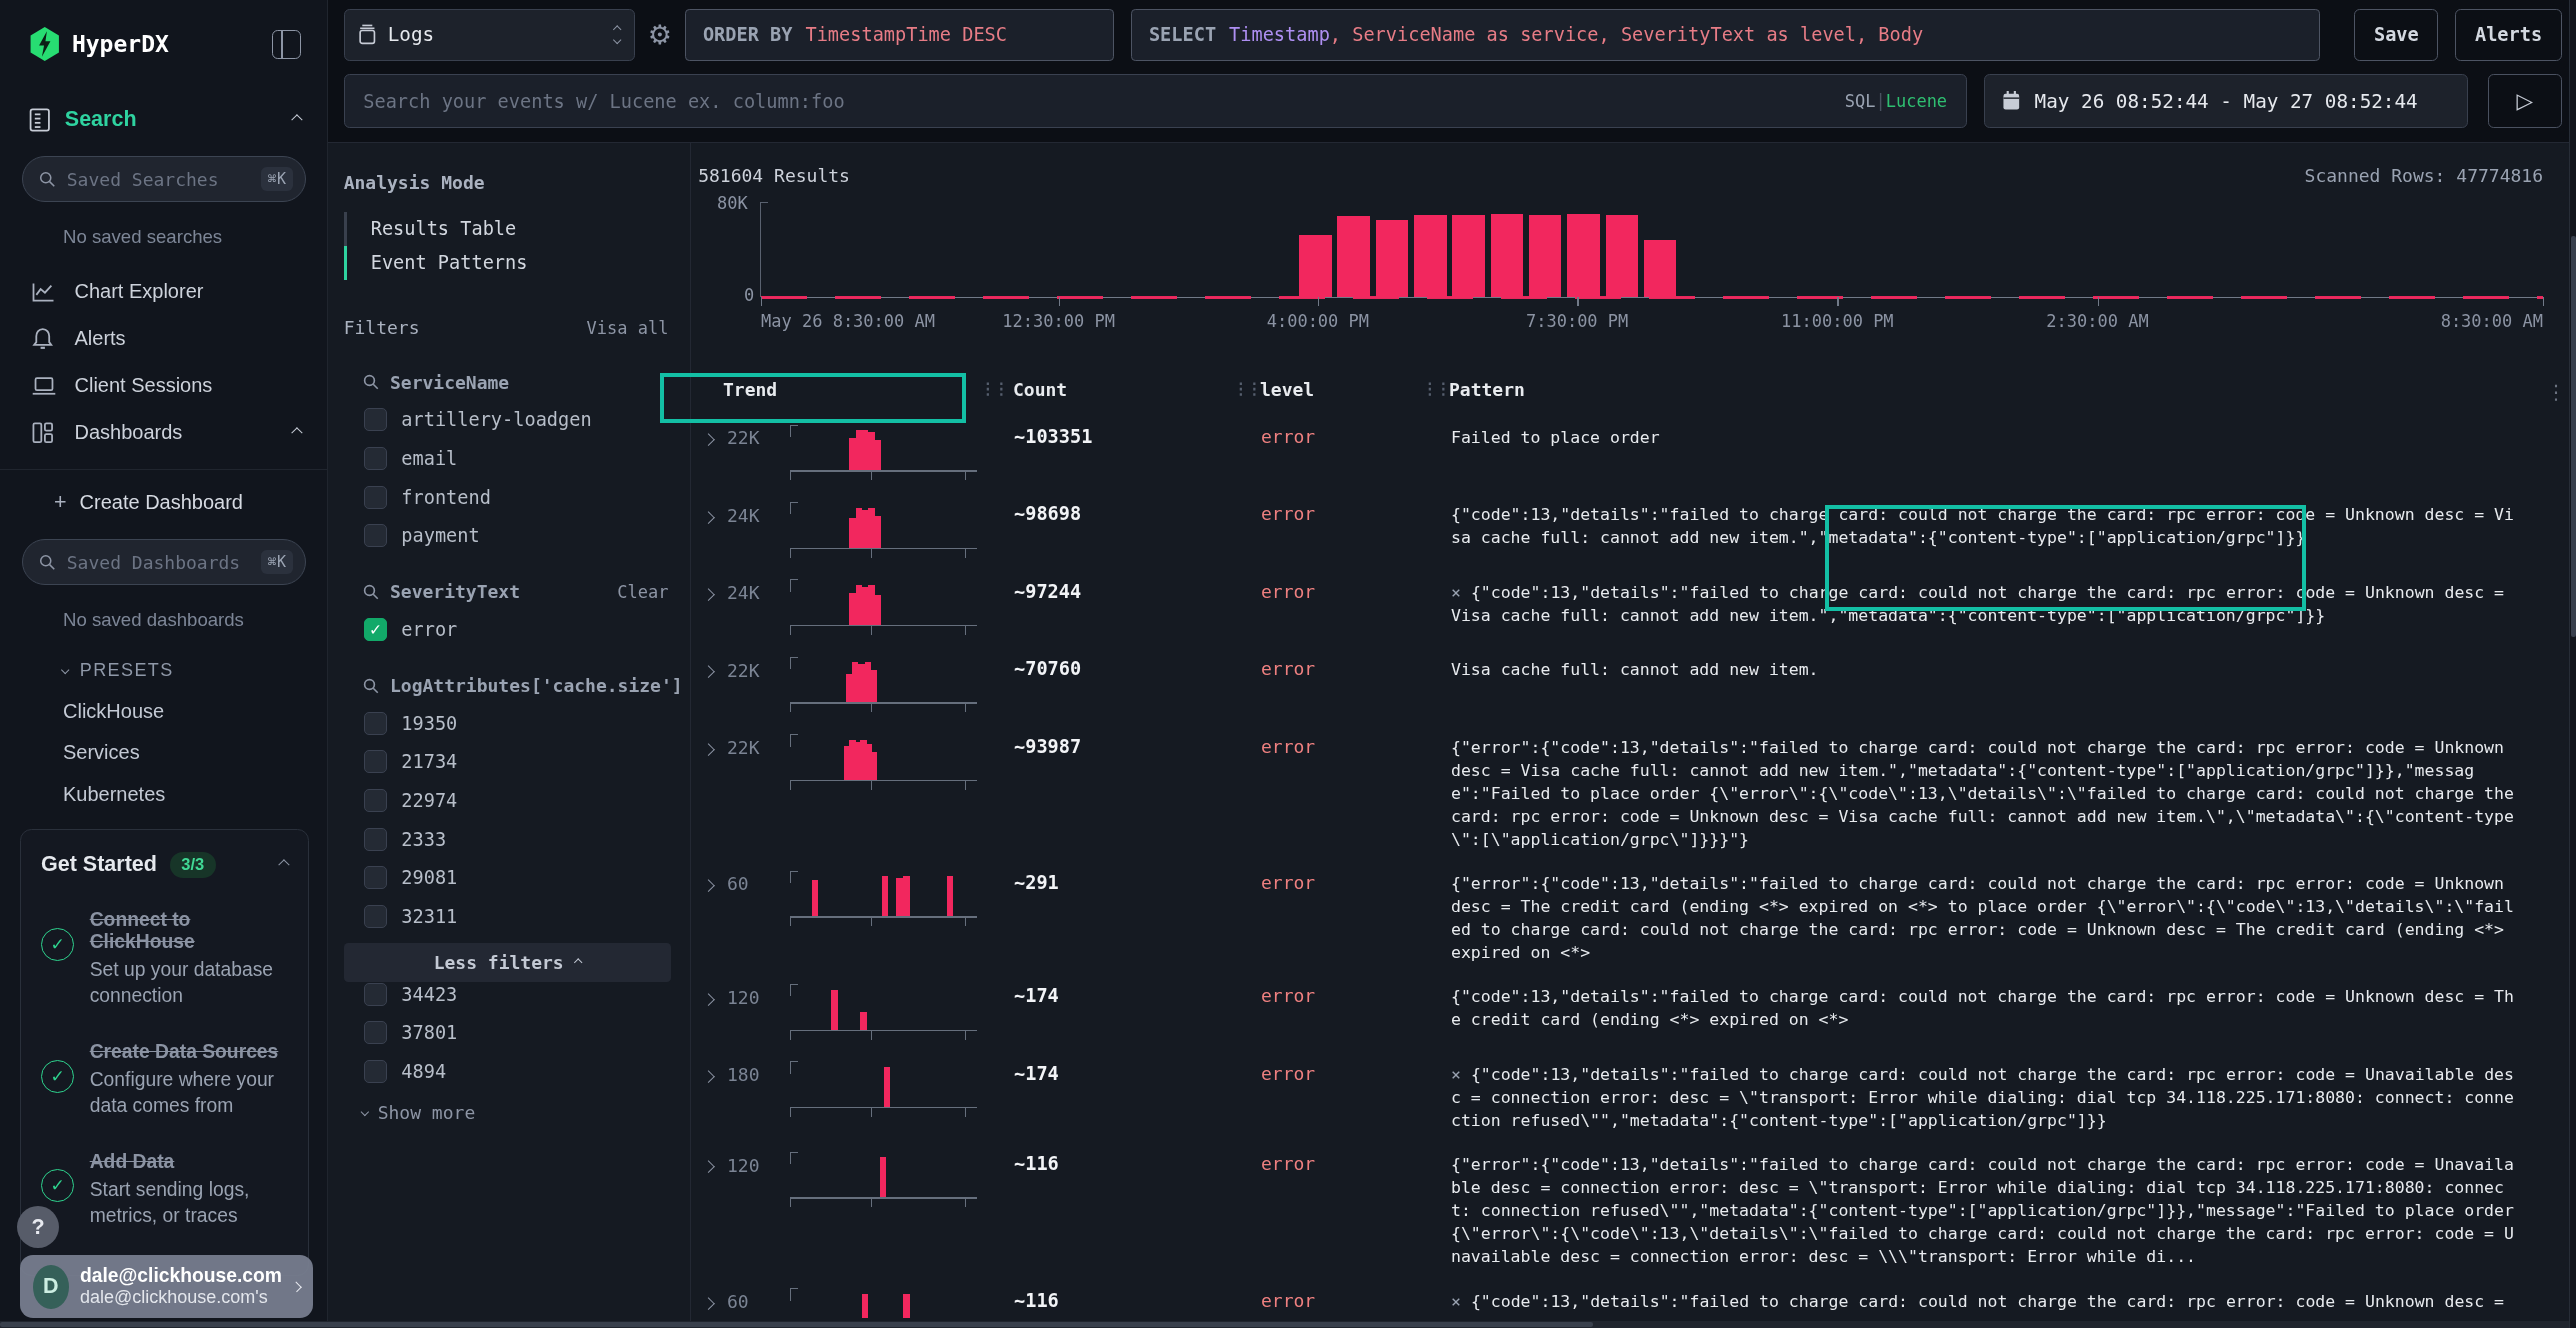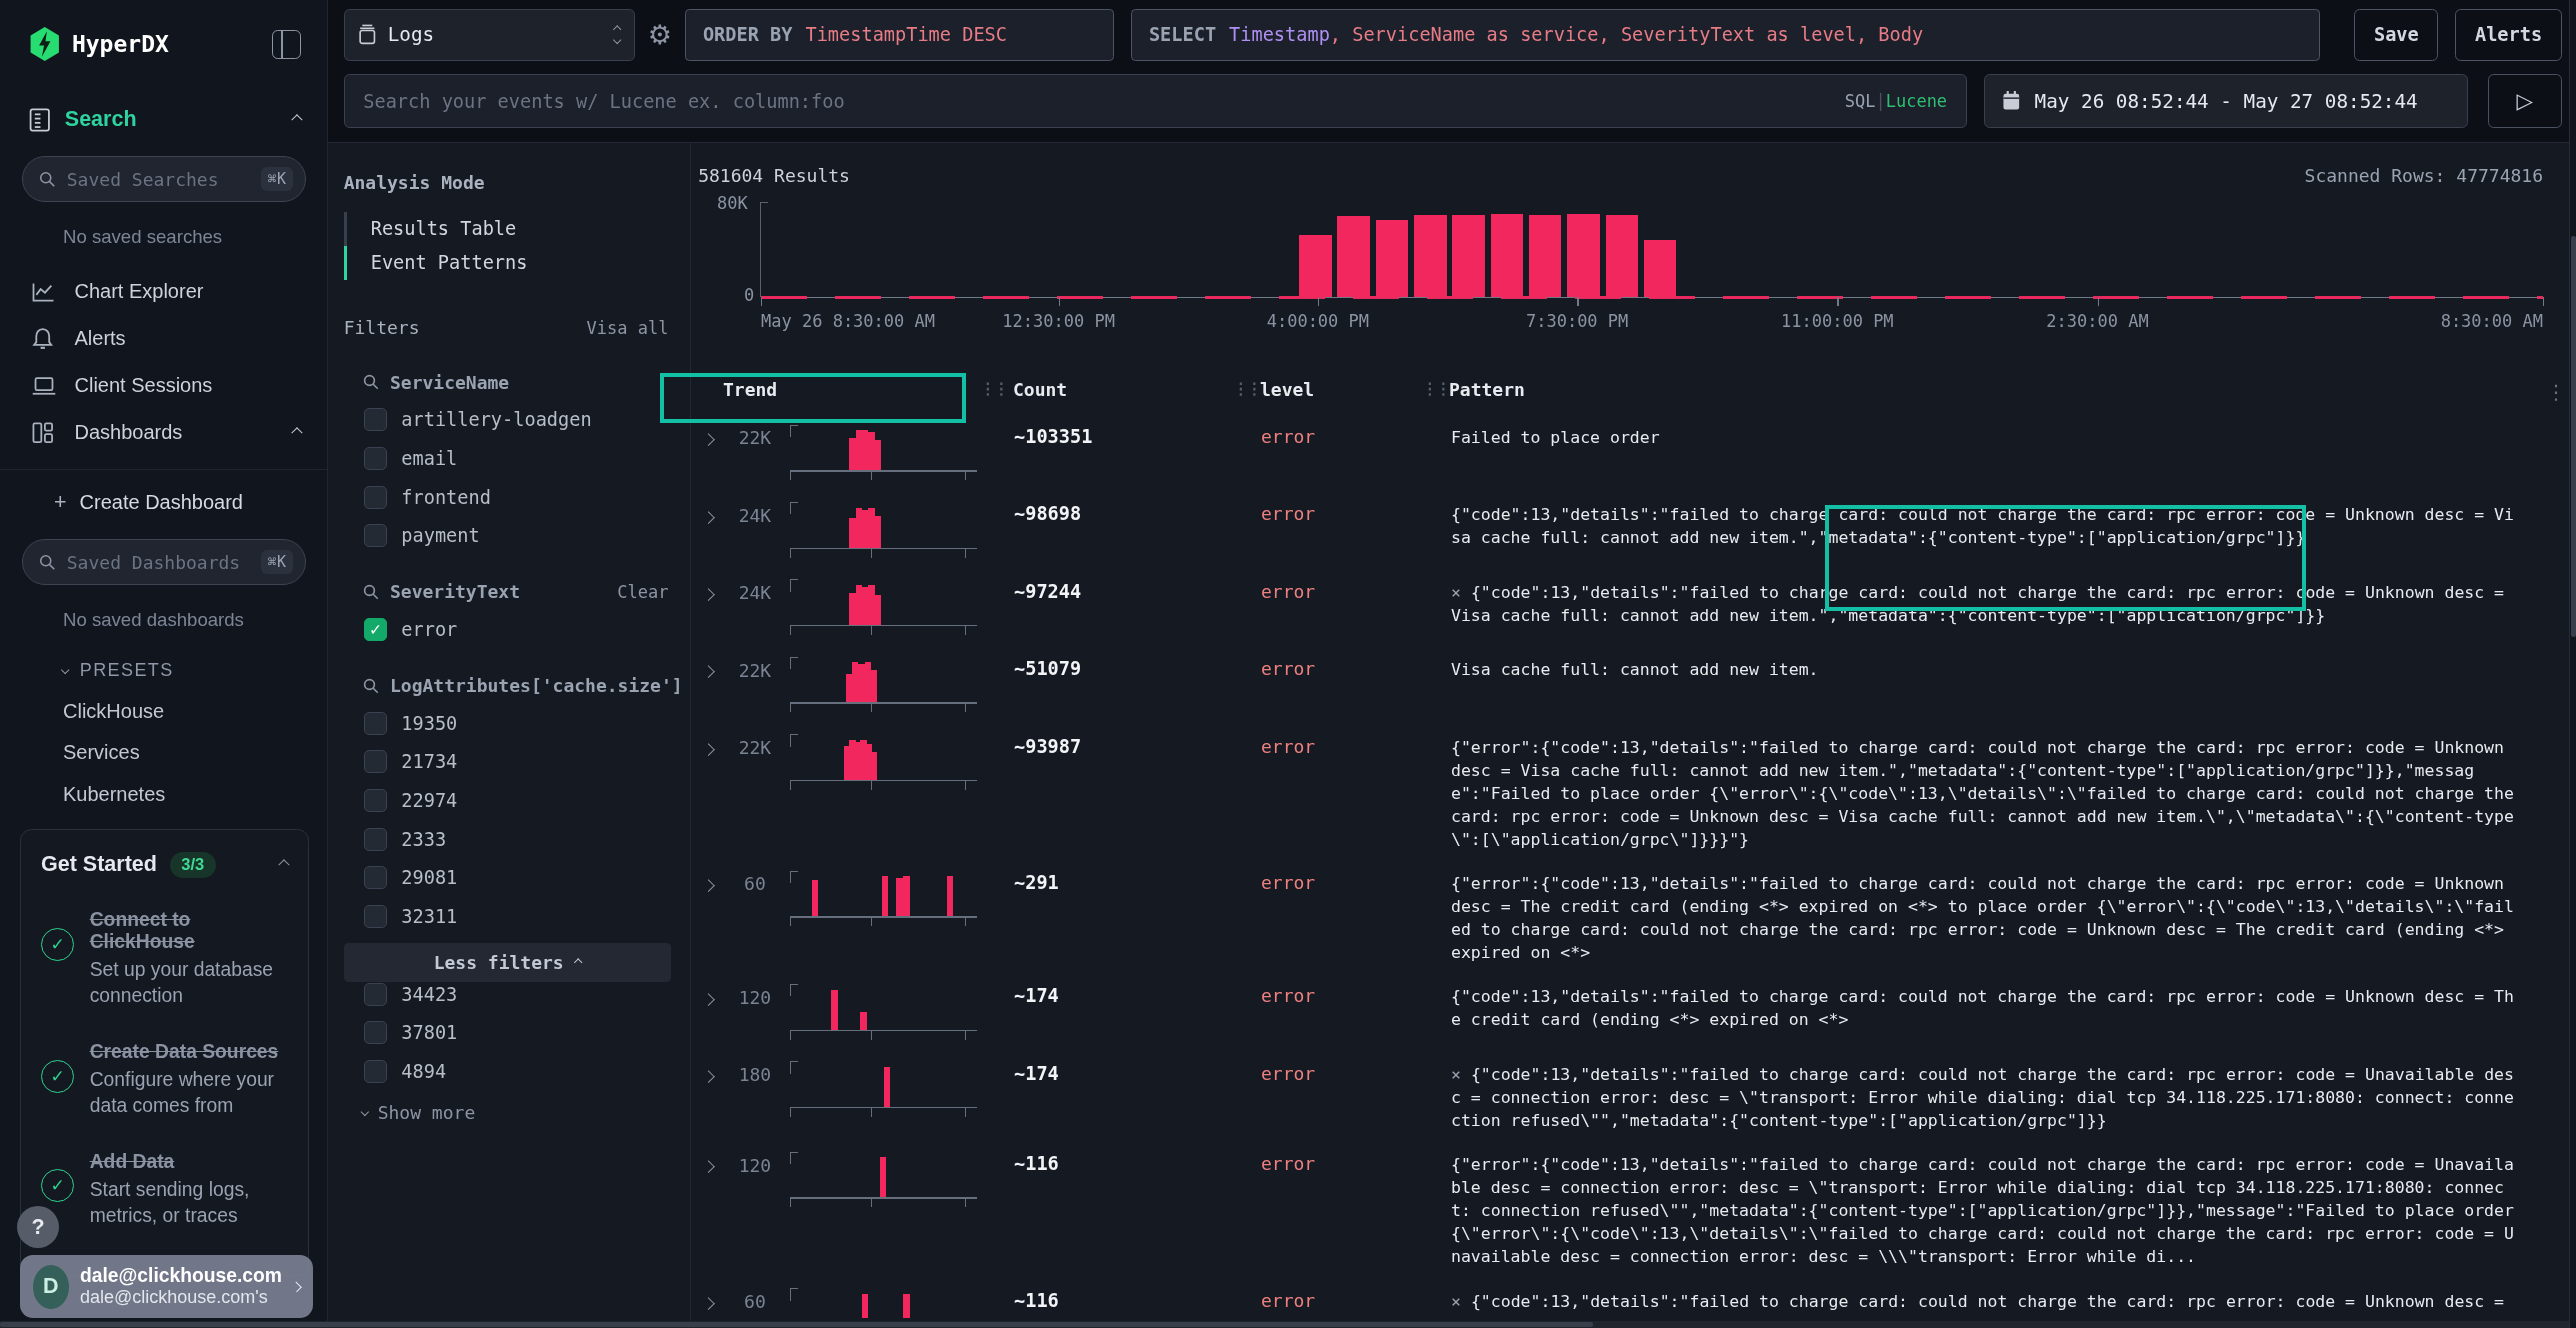--- a/index.html
+++ b/index.html
@@ -124,21 +124,21 @@
   
   #thead{position:absolute;left:0;right:0;top:236px;height:31.5px}
   .th{position:absolute;font-size:18px;font-weight:bold;color:#e8ebef;display:flex;align-items:center;gap:7.2px}
   .grip{color:#555e6d;font-size:15.7px;letter-spacing:-2.1px;cursor:grab}
   #thead-kebab{position:absolute;right:10px;top:1.4px;color:#6b7280;font-size:20px;cursor:pointer}
   #rows{position:absolute;left:0;right:0;top:273px;bottom:10px;overflow:hidden}
   .trow{display:flex;align-items:flex-start;min-height:66px;margin-bottom:11.4px}
   .trow .exp{flex:0 0 36px;padding:18.6px 0 0 13px;color:#8d95a5;cursor:pointer}
   .trow .exp .cv{width:9.3px;height:9.3px}
   .trend{flex:0 0 258px;display:flex}
-  .ymax{flex:0 0 63px;text-align:center;padding:11.4px 7.2px 0 0;font-size:18px;color:#7b8494}
+  .ymax{flex:0 0 63px;text-align:left;padding:11.4px 7.2px 0 0;font-size:18px;color:#7b8494}
   .spark{position:relative;flex:0 0 180px;height:47px;margin-top:8.6px}
   .spark::before{content:"";position:absolute;left:0;top:0;width:7.2px;height:11.4px;border-left:1.4px solid #666f7d;border-top:1.4px solid #666f7d}
   .spark .base{position:absolute;left:0;right:-7.2px;bottom:0;height:1.4px;background:#666f7d}
   .spark .tk{position:absolute;bottom:-8.6px;width:1.4px;height:8.6px;background:#666f7d}
   .sbar{position:absolute;bottom:1.4px;width:6.4px;background:var(--pink)}
   .countc{flex:0 0 247px;padding:10px 0 0 29px;font-size:18.6px;font-weight:bold;color:#f2f4f7}
   .levelc{flex:0 0 190px;padding:10px 0 0 29px;font-size:18px;color:var(--err)}
   .patc{flex:1;padding:10px 54px 0 29px;font-size:16.5px;line-height:23px;color:#e8ebef;word-break:break-all}
   .patc .xpre{color:#9aa3b2;margin-right:10px}
   
@@ -605,21 +605,21 @@
                 <i class="sbar" style="left: 34.5%; height: 40px;"></i>
                 <i class="sbar" style="left: 38%; height: 38px;"></i>
                 <i class="sbar" style="left: 41.5%; height: 40px;"></i>
                 <i class="sbar" style="left: 45%; height: 32px;"></i>
                 <i class="base"></i>
                 <i class="tk" style="left: 0%;"></i>
                 <i class="tk" style="left: 45%;"></i>
                 <i class="tk" style="left: 97%;"></i>
               </span>
             </span>
-            <span class="countc mono">~51079</span>
+            <span class="countc mono">~70760</span>
             <span class="levelc mono">error</span>
             <span class="patc mono">Visa cache full: cannot add new item.</span>
           </div>
           <div class="trow">
             <span class="exp"><span class="cv right"></span></span>
             <span class="trend">
               <span class="ymax mono">22K</span>
               <span class="spark">
                 <i class="sbar" style="left: 30%; height: 34px;"></i>
                 <i class="sbar" style="left: 33%; height: 40px;"></i>

